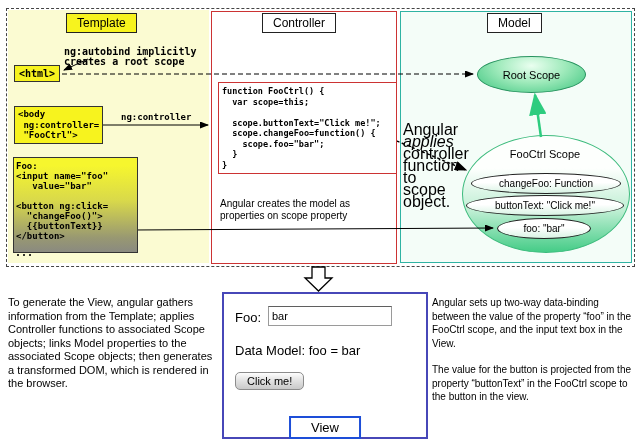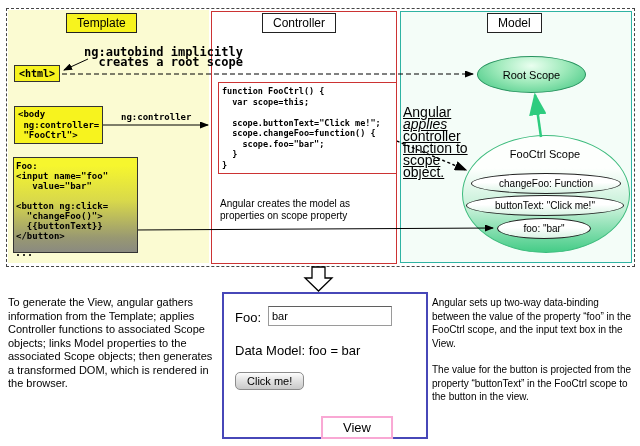--- a/index.html
+++ b/index.html
@@ -17,34 +17,34 @@
   .controller-col{left:211px;top:11px;width:184px;height:251px;border:1px solid #cc3333;background:transparent;}
   .model-col{left:400px;top:11px;width:230px;height:250px;border:1px solid #2fb3a3;background:#f4fdf8;}
 
   .hdr{position:absolute;z-index:6;border:1px solid #222;background:#fff;
        padding:2px 10px;font-size:12px;line-height:14px;}
   .hdr-template{left:66px;top:13px;background:#f7f31e;}
   .hdr-controller{left:262px;top:13px;}
   .hdr-model{left:487px;top:13px;}
 
   .ybox{background:#f7f31e;border:1px solid #333;}
-  .autobind-note{left:84px;top:47px;font-size:12px;line-height:10px;text-align:right;}
+  .autobind-note{left:64px;top:47px;font-size:10px;line-height:10px;}
   .html-box{left:14px;top:65px;padding:2px 4px;font-size:10px;}
   .body-box{left:14px;top:106px;padding:2px 3px;font-size:9px;line-height:10.5px;}
   .ngctrl-label{left:121px;top:112px;font-size:9px;}
   .tpl-code{left:13px;top:157px;width:119px;height:88px;padding:3px 2px;
             font-size:9px;line-height:10px;border:1px solid #333;
             background:linear-gradient(180deg,#f6f62e 8%,#d9d94a 45%,#989872 85%,#8a8a80 100%);}
   .tpl-ellipsis{left:15px;top:247px;font-size:10px;}
 
   .ctrl-code{left:218px;top:82px;width:171px;padding:3px 3px;font-size:8.5px;line-height:10.5px;
              border:1px solid #cc3333;background:#fff;}
   .ctrl-note{left:220px;top:198px;font-size:10px;line-height:12px;}
 
-  .applies-note{left:403px;top:94px;font-size:14px;line-height:12px;width:70px;text-decoration:underline;}
+  .applies-note{left:403px;top:112px;font-size:16px;line-height:12px;width:70px;}
   .ellipse{border-radius:50%;display:flex;align-items:center;justify-content:center;text-align:center;}
   .root-scope{left:477px;top:56px;width:107px;height:35px;font-size:11px;
               border:1px solid #26925e;
               background:radial-gradient(ellipse at 50% 25%,#eafff0 0%,#9feabb 45%,#3bc47e 100%);}
   .fooctrl-scope{left:462px;top:135px;width:166px;height:116px;
               border:1px solid #3dbb7d;
               background:linear-gradient(180deg,#fdfffd 28%,#bdeed2 65%,#45cc87 100%);}
   .fooctrl-label{left:462px;top:148px;width:166px;text-align:center;font-size:11px;}
   .pill{background:linear-gradient(180deg,#ffffff 45%,#d9f3e4 100%);border:1px solid #222;
         font-size:10px;}
@@ -62,21 +62,21 @@
   .view-box{left:222px;top:292px;width:202px;height:143px;border:2px solid #4747b8;background:#fff;}
   .view-foo-label{left:11px;top:16px;font-size:13px;}
   .view-input{position:absolute;left:44px;top:12px;width:124px;height:20px;box-sizing:border-box;
               border:1px solid #9a9a9a;border-top-color:#5f5f5f;background:#fff;
               font:11px "Liberation Sans",sans-serif;padding:0 3px;}
   .view-datamodel{left:11px;top:49px;font-size:13px;}
   .view-button{position:absolute;left:11px;top:78px;padding:2px 11px;font:11px "Liberation Sans",sans-serif;
                background:linear-gradient(180deg,#fdfdfd,#e3e3e3 45%,#c9c9c9);
                border:1px solid #8c8c8c;border-radius:5px;color:#000;}
   .view-frame-label{position:absolute;left:50%;bottom:-2px;transform:translateX(-50%);
-               border:2px solid #f9a8d4;background:#fff;padding:2px 20px;font-size:13px;margin-left:32px;}
+               border:2px solid #1d4ed8;background:#fff;padding:2px 20px;font-size:13px;}
 </style>
 </head>
 <body>
 
 <div id="screen">
 
   <div class="abs dashed-frame z1"></div>
   <div class="abs template-col z1"></div>
   <div class="abs controller-col z1"></div>
   <div class="abs model-col z1"></div>

